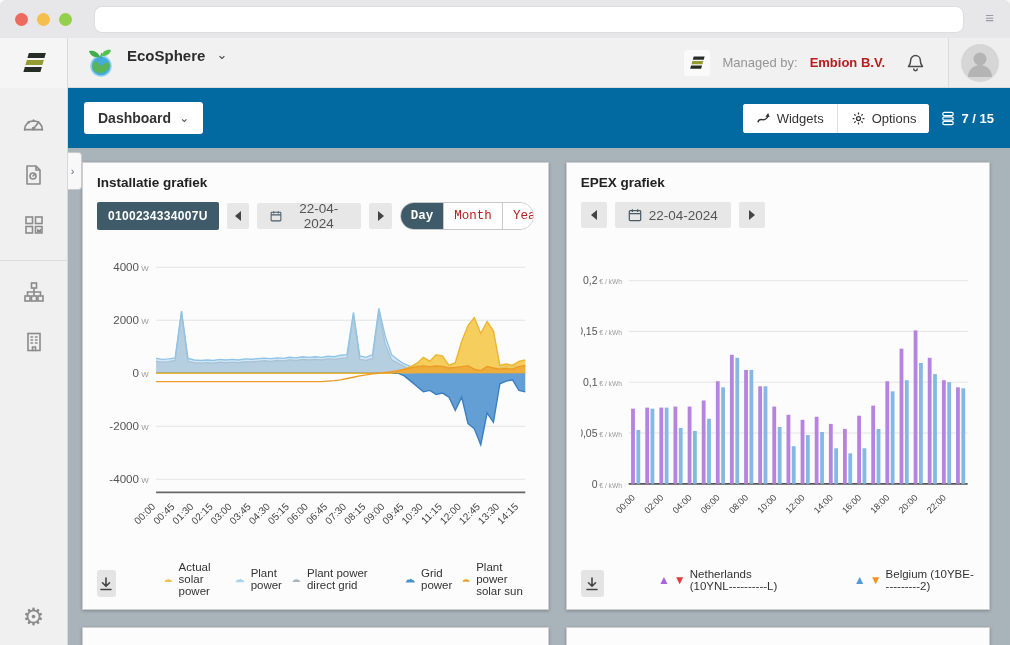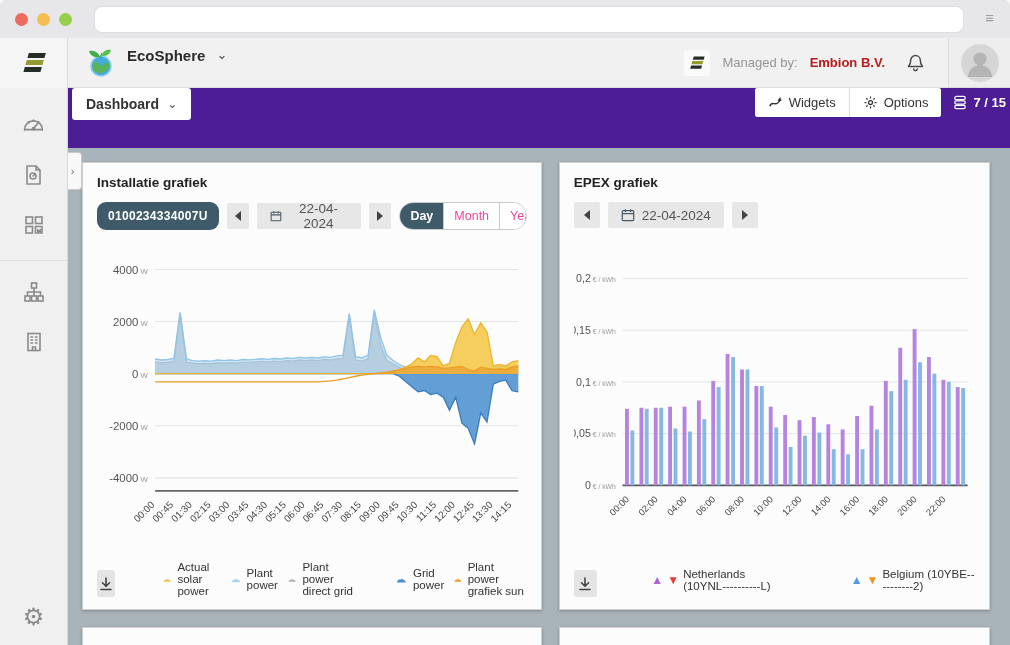--- a/index.html
+++ b/index.html
@@ -40,21 +40,21 @@
   .managed { display:flex; align-items:center; gap:12px; margin-right:20px; }
   .managed-label { font-size:13px; color:#959595; }
   .managed-value { font-size:13px; font-weight:bold; color:#b91c1c; }
   .mini-logo-tile { width:26px; height:26px; background:#fafafa; border-radius:3px;
                     display:flex; align-items:center; justify-content:center; }
   .bell-wrap { margin-right:22px; cursor:pointer; display:flex; }
   .avatar-panel { width:62px; height:100%; border-left:1px solid #dcdcdc; background:#eeeeee;
                   display:flex; align-items:center; justify-content:center; cursor:pointer; }
 
   
-  .toolbar { height:60px; background:#4c1d95; display:flex; align-items:flex-start; padding:0 4px; }
+  .toolbar { height:60px; background:#0369a1; display:flex; align-items:center; padding:0 16px; }
   .dash-btn { background:#ffffff; border:none; border-radius:3px; padding:8px 14px; font-size:14px;
               font-weight:bold; color:#333; display:flex; align-items:center; gap:8px; cursor:pointer;
               font-family:inherit; }
   .dash-btn .chev { font-weight:normal; color:#555; font-size:12px; }
   .toolbar-right { margin-left:auto; display:flex; align-items:center; gap:12px; }
   .tb-group { display:flex; background:#ffffff; border-radius:3px; overflow:hidden; }
   .tb-btn { background:#ffffff; border:none; padding:7px 13px; font-size:13px; color:#333;
             display:flex; align-items:center; gap:6px; cursor:pointer; font-family:inherit; }
   .tb-btn + .tb-btn { border-left:1px solid #ddd; }
   .tb-counter { display:flex; align-items:center; gap:6px; color:#ffffff; font-size:13px; font-weight:bold; }
@@ -65,32 +65,32 @@
              gap:17px; overflow:hidden; }
   .flyout-tab { position:absolute; left:-4px; top:4px; width:18px; height:38px; background:#f8f8f8;
                 border:1px solid #c9c9c9; border-left:none; border-radius:0 4px 4px 0;
                 display:flex; align-items:center; justify-content:center; font-size:11px; color:#667;
                 cursor:pointer; z-index:5; }
   .card { background:#fcfcfc; border:1px solid #cfcfcf; box-shadow:0 1px 3px rgba(0,0,0,.25);
           padding:12px 14px; display:flex; flex-direction:column; }
   .card-title { font-size:13.5px; font-weight:bold; color:#222; }
   .controls { display:flex; align-items:center; margin-top:12px; gap:8px; }
   .serial-badge { background:#3f5a68; color:#fff; font-size:12px; font-weight:bold;
-                  padding:7px 11px; border-radius:9px; letter-spacing:.3px; cursor:pointer; border:none;
+                  padding:7px 11px; border-radius:2px; letter-spacing:.3px; cursor:pointer; border:none;
                   font-family:inherit; }
   .nav-btn { width:26px; height:26px; background:#e7e7e7; border:none; border-radius:2px;
              display:flex; align-items:center; justify-content:center; cursor:pointer; }
   .tri { width:0; height:0; display:block; }
   .tri.left  { border-top:5px solid transparent; border-bottom:5px solid transparent; border-right:6px solid #444; }
   .tri.right { border-top:5px solid transparent; border-bottom:5px solid transparent; border-left:6px solid #444; }
   .date-btn { background:#e7e7e7; border:none; border-radius:2px; height:26px; padding:0 13px;
               display:flex; align-items:center; gap:7px; font-size:13.5px; color:#555; cursor:pointer;
               font-family:inherit; }
-  .range-group { margin-left:auto; display:flex; border:1px solid #c9c9c9; border-radius:14px; overflow:hidden; }
-  .range-btn { background:#ffffff; border:none; padding:6px 10px; font-size:12.5px; color:#ec4899;
+  .range-group { margin-left:auto; display:flex; border:1px solid #c9c9c9; border-radius:14px; overflow:hidden;font-family:Liberation Mono, monospace; }
+  .range-btn { background:#ffffff; border:none; padding:6px 10px; font-size:12.5px; color:#b91c1c;
                cursor:pointer; font-family:inherit; }
   .range-btn + .range-btn { border-left:1px solid #c9c9c9; }
   .range-btn.selected { background:#3f5a68; color:#ffffff; font-weight:bold; }
   .chart-wrap { flex:1; display:flex; align-items:flex-start; justify-content:center; margin-top:8px; }
   .chart-wrap svg { width:100%; height:100%; }
   .card-footer { display:flex; align-items:flex-end; gap:10px; padding-top:4px; }
   .dl-btn { width:30px; height:27px; background:#e4e4e4; border:none; border-radius:3px;
             display:flex; align-items:center; justify-content:center; cursor:pointer; }
   .legend-cols { display:flex; gap:34px; margin-left:38px; }
   .legend-col { display:flex; flex-direction:row; gap:4px; }
@@ -358,21 +358,21 @@
                   <div class="legend-item">
                     <svg width="16" height="11" viewBox="0 0 16 11">
                       <path d="M1 10 C4 2 7 8 9 4 C12 8 14 5 15 10 Z" fill="#4a90cc"></path>
                     </svg>
                     <span>Grid power</span>
                   </div>
                   <div class="legend-item">
                     <svg width="16" height="11" viewBox="0 0 16 11">
                       <path d="M1 10 C4 2 7 8 9 4 C12 8 14 5 15 10 Z" fill="#ee9d27"></path>
                     </svg>
-                    <span>Plant power grafiek sun</span>
+                    <span>Plant power solar sun</span>
                   </div>
                 </div>
             </div>
           </div>
         </div>
 
         <div class="card">
           <div class="card-title">EPEX grafiek</div>
           <div class="controls">
             <button class="nav-btn">

